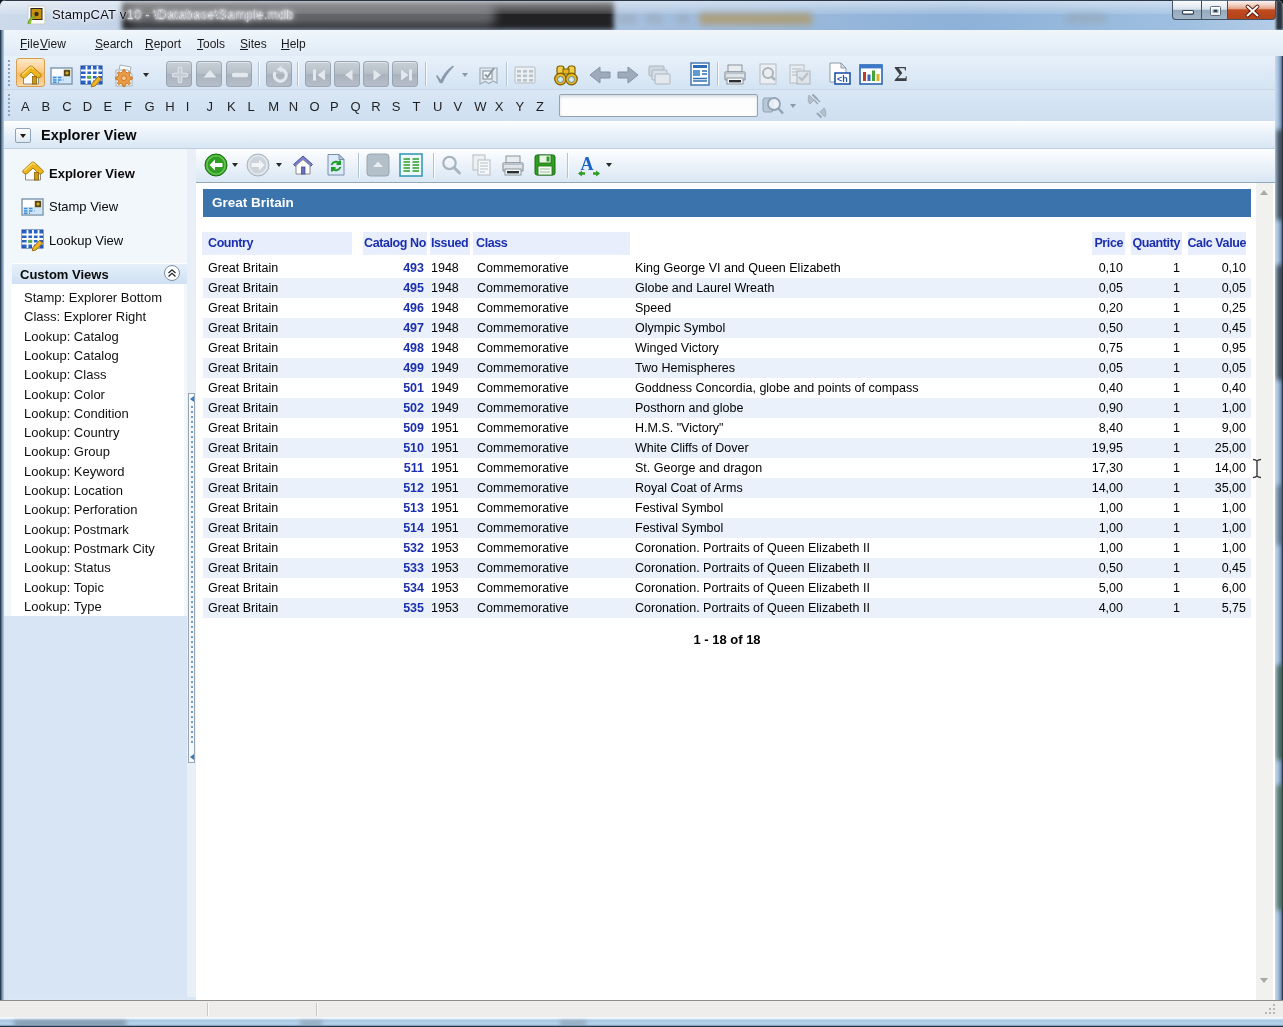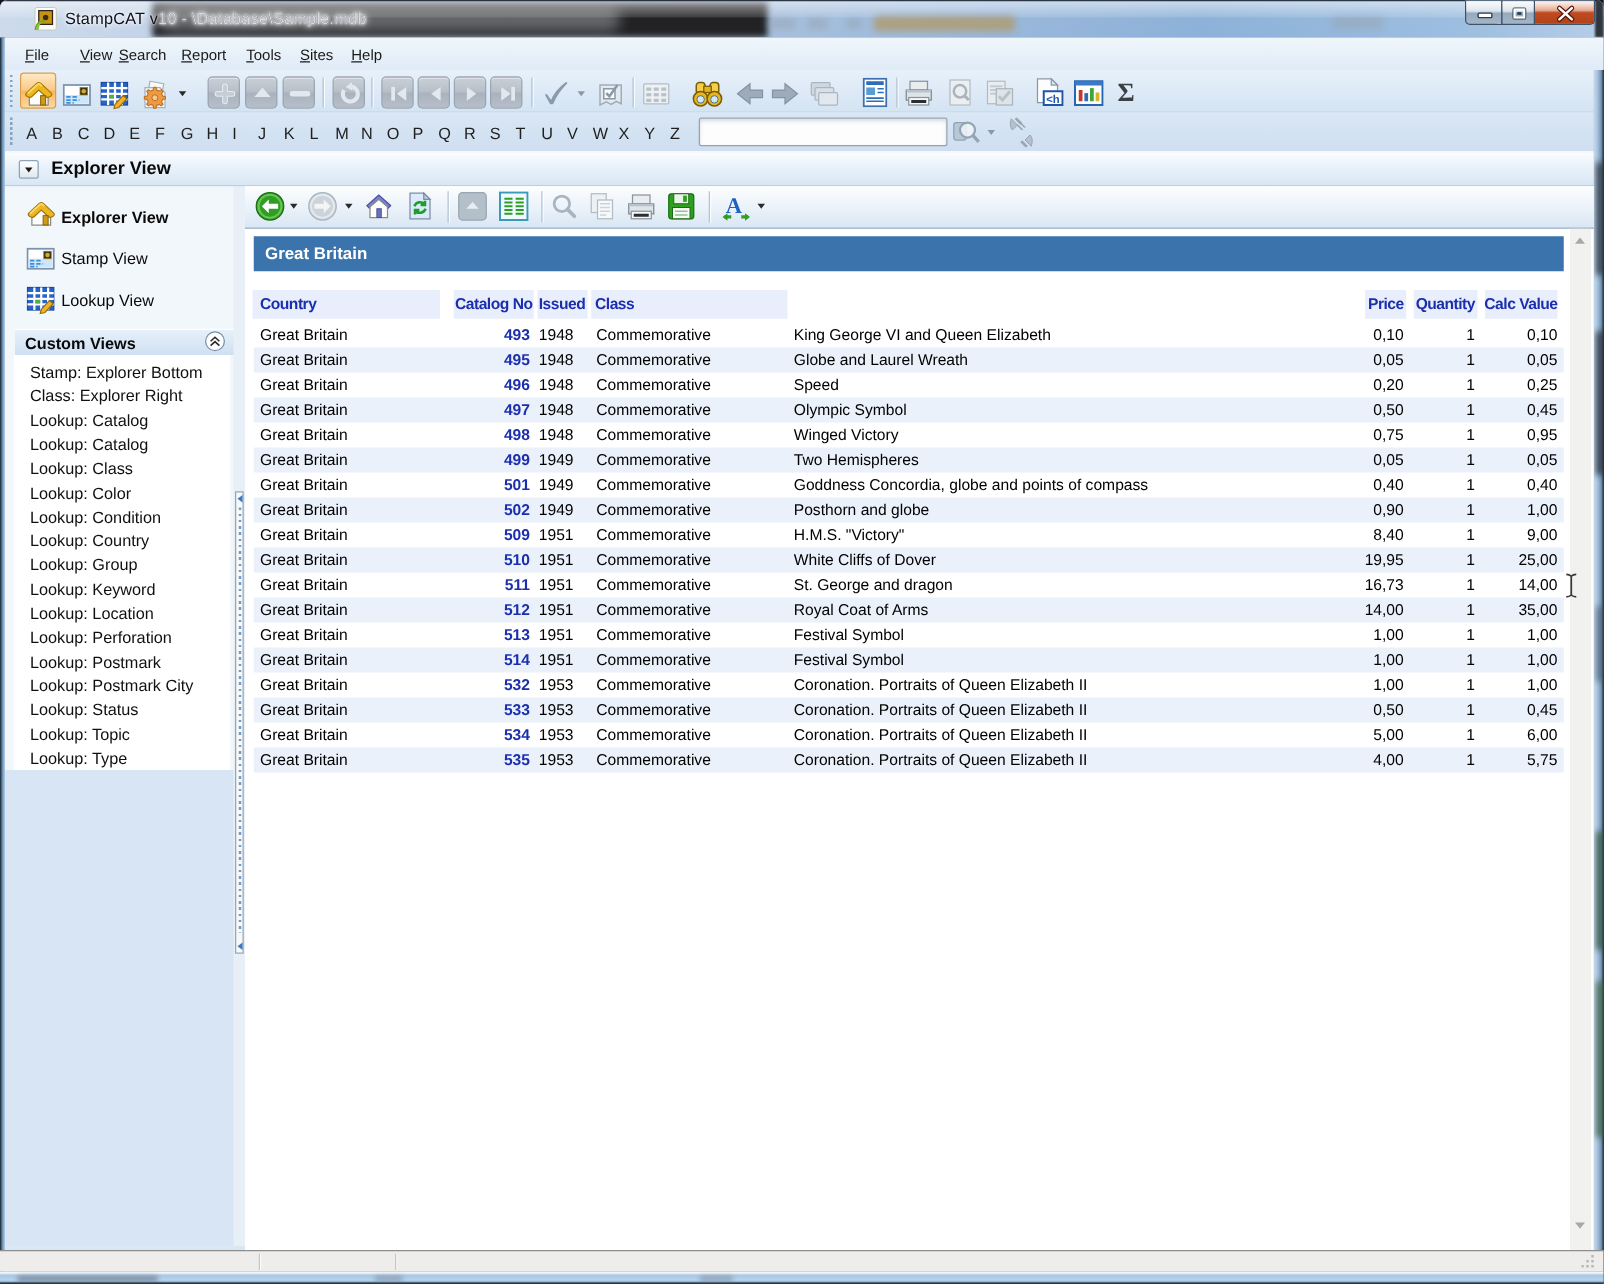--- a/index.html
+++ b/index.html
@@ -127,21 +127,21 @@
   </div>
 <div class="cb cb-close">
     <div class="ih"></div>
     <svg class="abs" style="left:0;top:0" width="49" height="20" viewBox="0 0 49 20">
       <path d="M19.5 5.5 L29.5 14.5 M29.5 5.5 L19.5 14.5" stroke="#55140a" stroke-width="3.8" stroke-linecap="round"></path>
       <path d="M19.5 5.5 L29.5 14.5 M29.5 5.5 L19.5 14.5" stroke="#fff" stroke-width="2" stroke-linecap="round"></path>
     </svg>
   </div>
 <div class="abs" id="menubar">
 <span style="left:16px"><u>F</u>ile</span>
-<span style="left:60px"><u>V</u>iew</span>
+<span style="left:36px"><u>V</u>iew</span>
 <span style="left:91px"><u>S</u>earch</span>
 <span style="left:141px"><u>R</u>eport</span>
 <span style="left:193px"><u>T</u>ools</span>
 <span style="left:236px"><u>S</u>ites</span>
 <span style="left:277px"><u>H</u>elp</span>
 </div>
 <div class="abs" id="toolbar1">
 <div class="grip" style="left:4px;top:4px;height:26px"></div>
 <div class="selbtn" style="left:12px;top:2px;width:29px;height:29px"></div>
 <svg class="abs" style="left:15px;top:8px" width="24" height="24" viewBox="0 0 24 24">
@@ -615,21 +615,21 @@
       <span class="c-price">19,95</span>
       <span class="c-qty">1</span>
       <span class="c-calc">25,00</span>
     </div>
 <div class="row" style="top:309px">
       <span class="c-country">Great Britain</span>
       <span class="c-cat">511</span>
       <span class="c-year">1951</span>
       <span class="c-class">Commemorative</span>
       <span class="c-design">St. George and dragon</span>
-      <span class="c-price">16,73</span>
+      <span class="c-price">17,30</span>
       <span class="c-qty">1</span>
       <span class="c-calc">14,00</span>
     </div>
 <div class="row alt" style="top:329px">
       <span class="c-country">Great Britain</span>
       <span class="c-cat">512</span>
       <span class="c-year">1951</span>
       <span class="c-class">Commemorative</span>
       <span class="c-design">Royal Coat of Arms</span>
       <span class="c-price">14,00</span>
@@ -689,20 +689,21 @@
 <div class="row alt" style="top:449px">
       <span class="c-country">Great Britain</span>
       <span class="c-cat">535</span>
       <span class="c-year">1953</span>
       <span class="c-class">Commemorative</span>
       <span class="c-design">Coronation. Portraits of Queen Elizabeth II</span>
       <span class="c-price">4,00</span>
       <span class="c-qty">1</span>
       <span class="c-calc">5,75</span>
     </div>
+<div id="count">1 - 18 of 18</div>
 <div id="vscroll">
       <div class="arr" style="top:7px;border-bottom:5px solid #a8a8a4"></div>
       <div class="arr" style="top:795px;border-top:5px solid #a8a8a4"></div>
     </div>
 </div>
 <div class="abs" id="statusbar">
     <div class="ssep" style="left:207px"></div>
     <div class="ssep" style="left:316px"></div>
 <svg id="grip" width="12" height="12" viewBox="0 0 12 12">
       <g fill="#b9b7b5">

